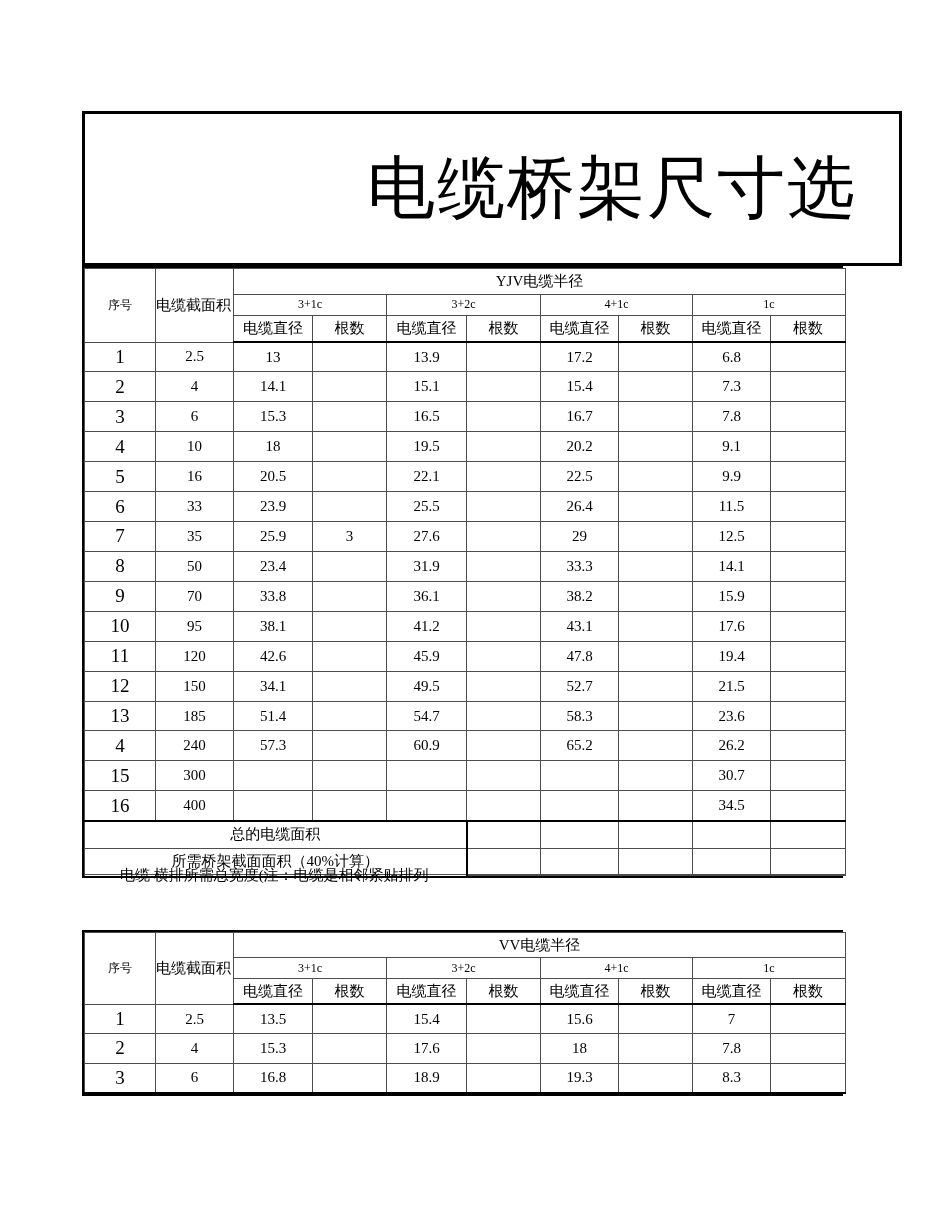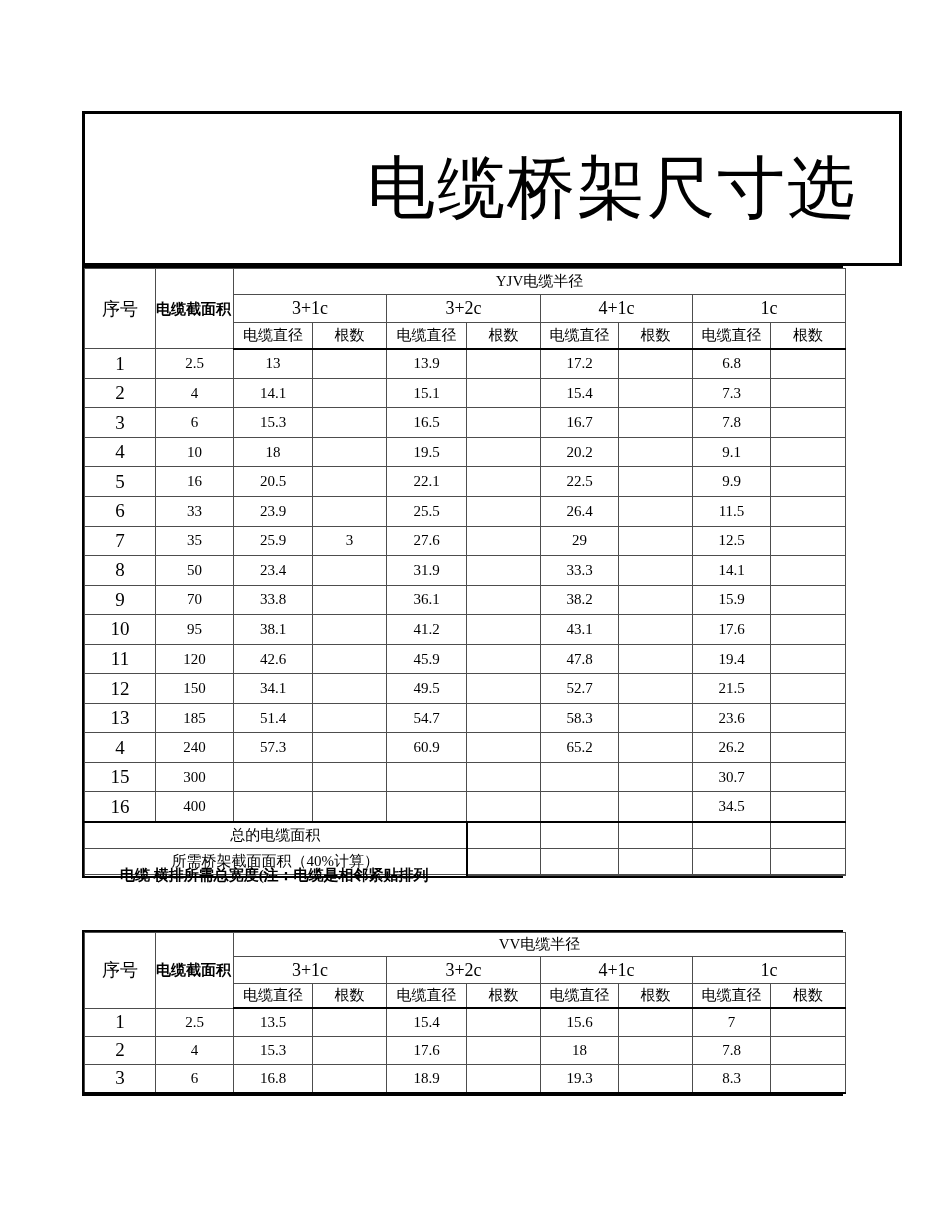--- a/index.html
+++ b/index.html
@@ -71,21 +71,21 @@
     font-size: 15px;
     padding: 0;
     overflow: visible;
     white-space: nowrap;
     background: #ffffff;
   }
   .tbl td.hdr {
     font-size: 15px;
   }
   .tbl td.big {
-    font-size: 18px;
+    font-size: 12px;
   }
   .tbl td.seq {
     font-size: 19px;
   }
   .thick-bot  { border-bottom: 2px solid #000 !important; }
   .thick-right{ border-right: 2px solid #000 !important; }
 
   .right-label {
     text-align: left;
     padding-right: 10px;
@@ -96,21 +96,20 @@
     position: relative;
   }
   .ovf .inner {
     position: absolute;
     top: 50%;
     transform: translateY(-50%);
     white-space: nowrap;
     left: 50%;
     margin-left: -1px;
     transform: translate(-50%, -50%);
-    font-weight: bold;
   }
 
   
   #table1 {
     left: 82px;
     top: 266px;
     width: 761px;
     height: 612px;
   }
   

